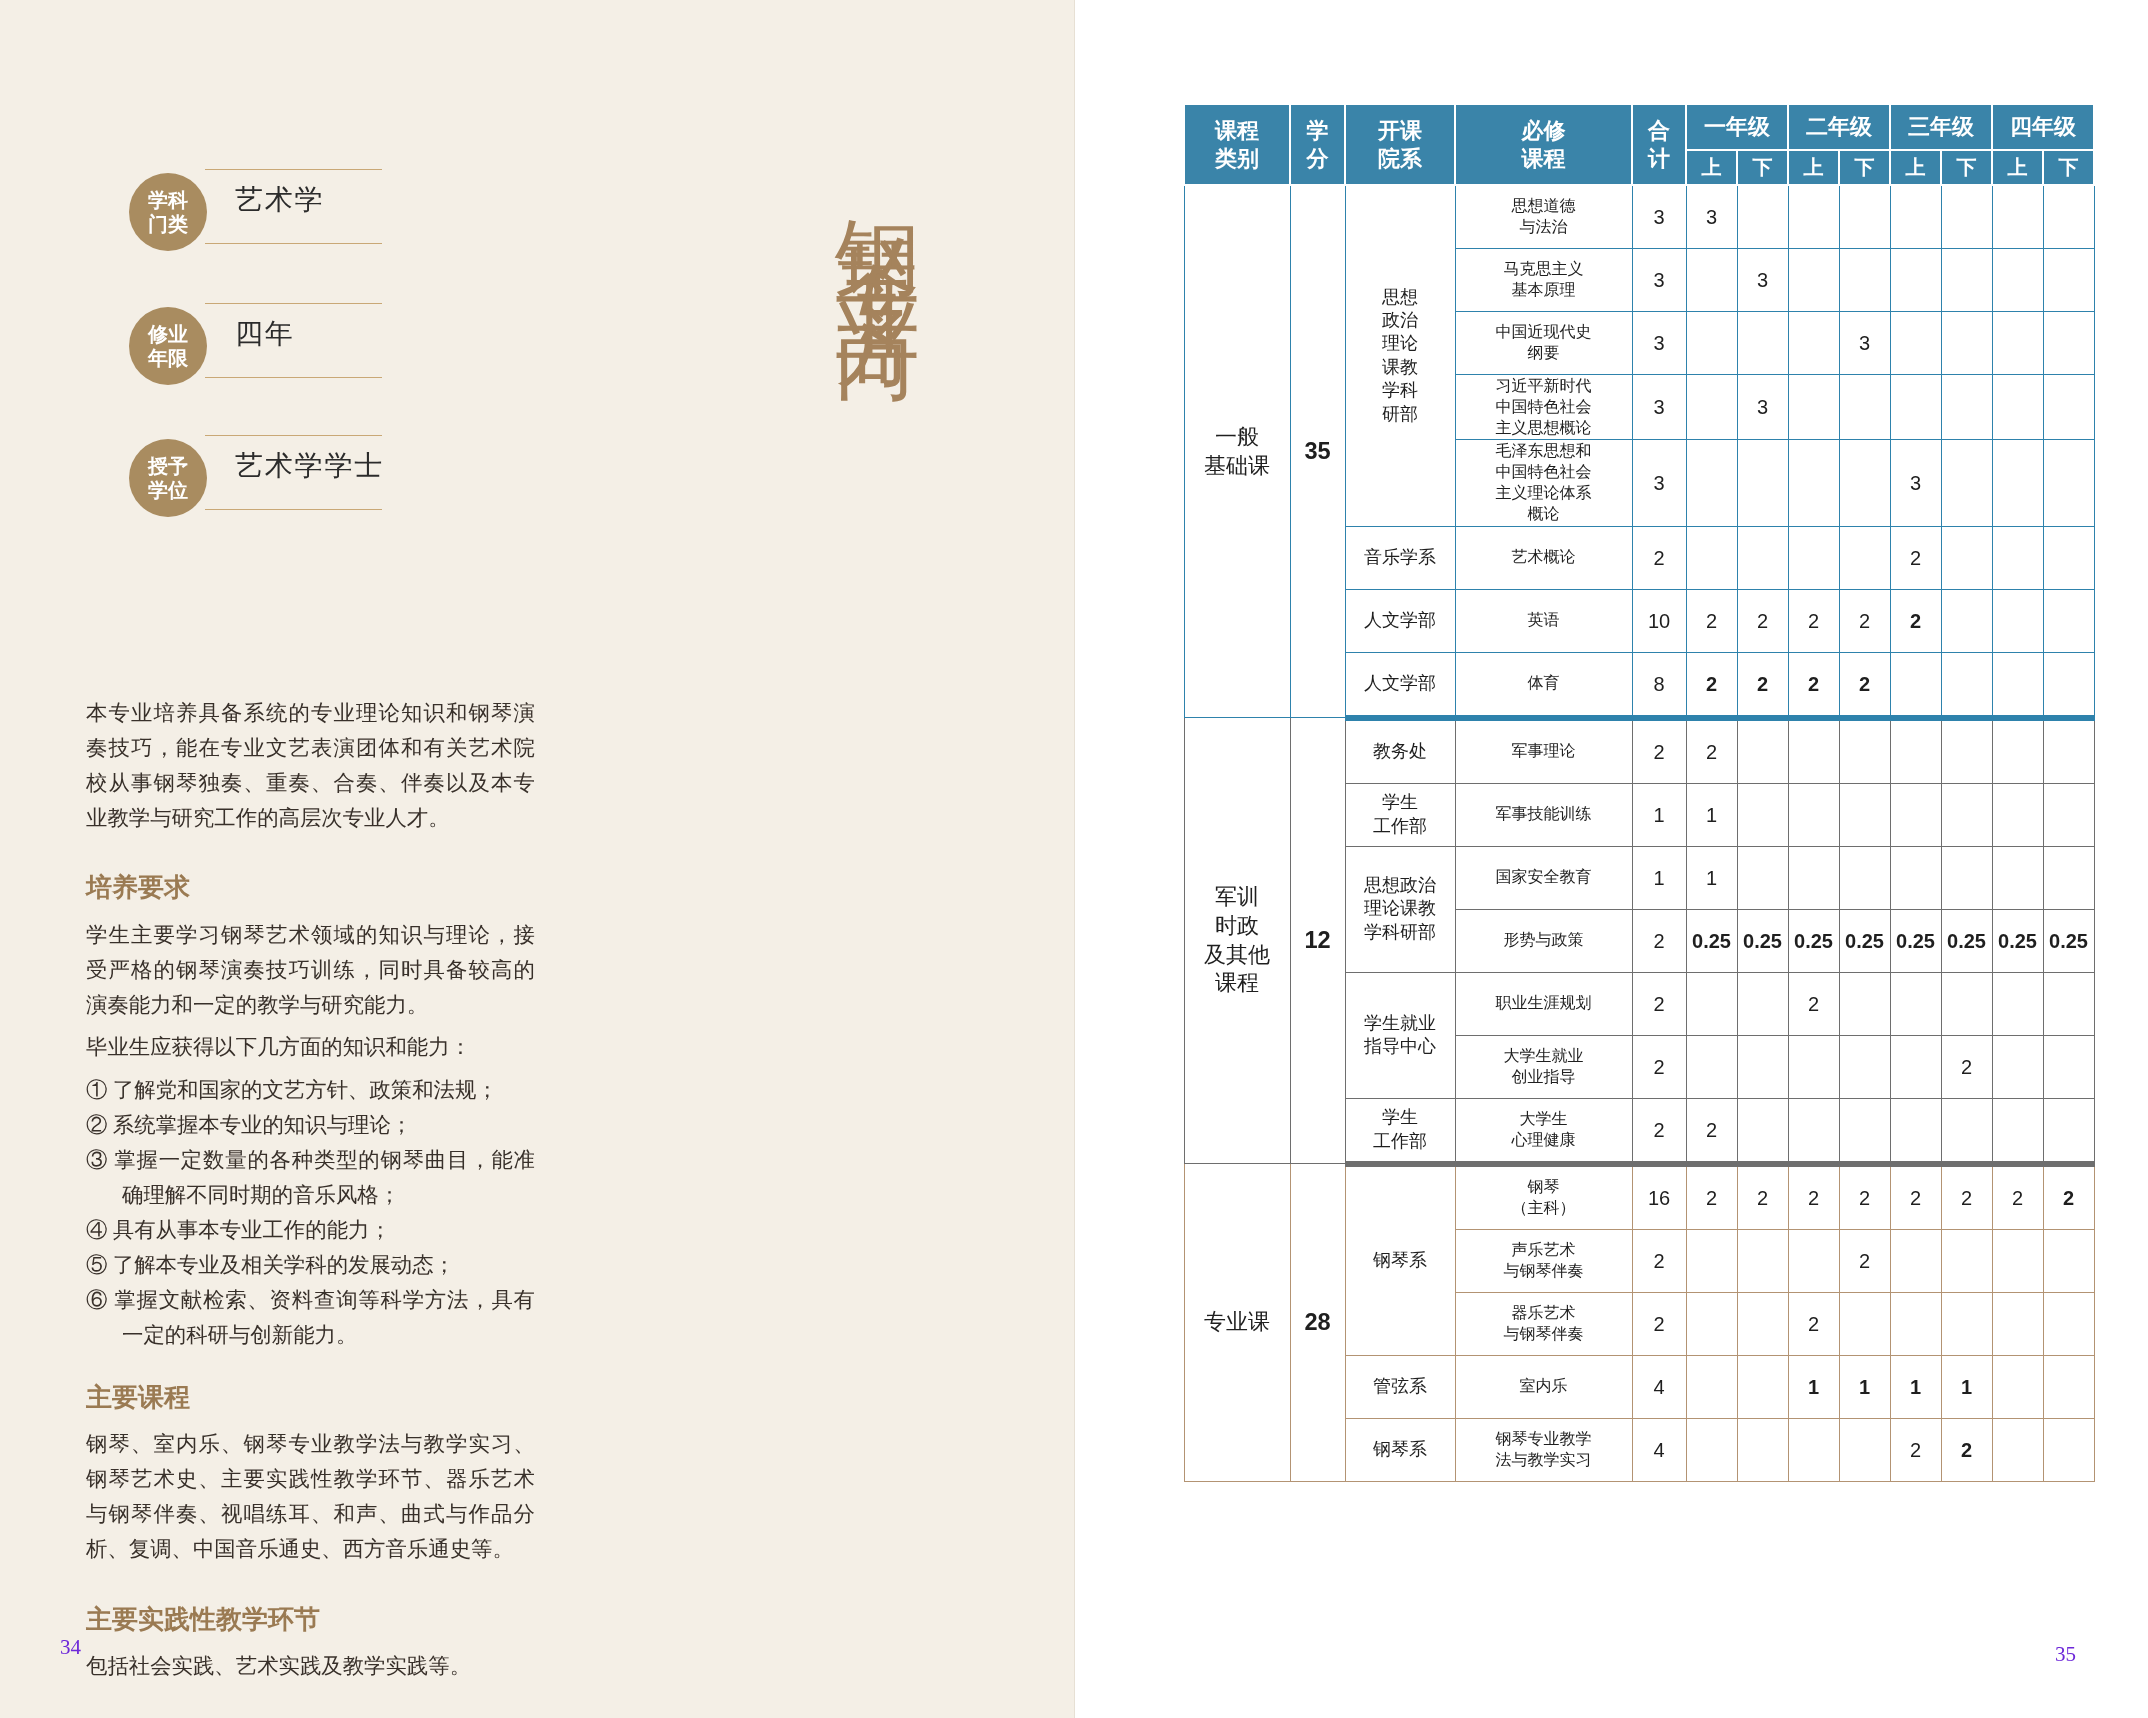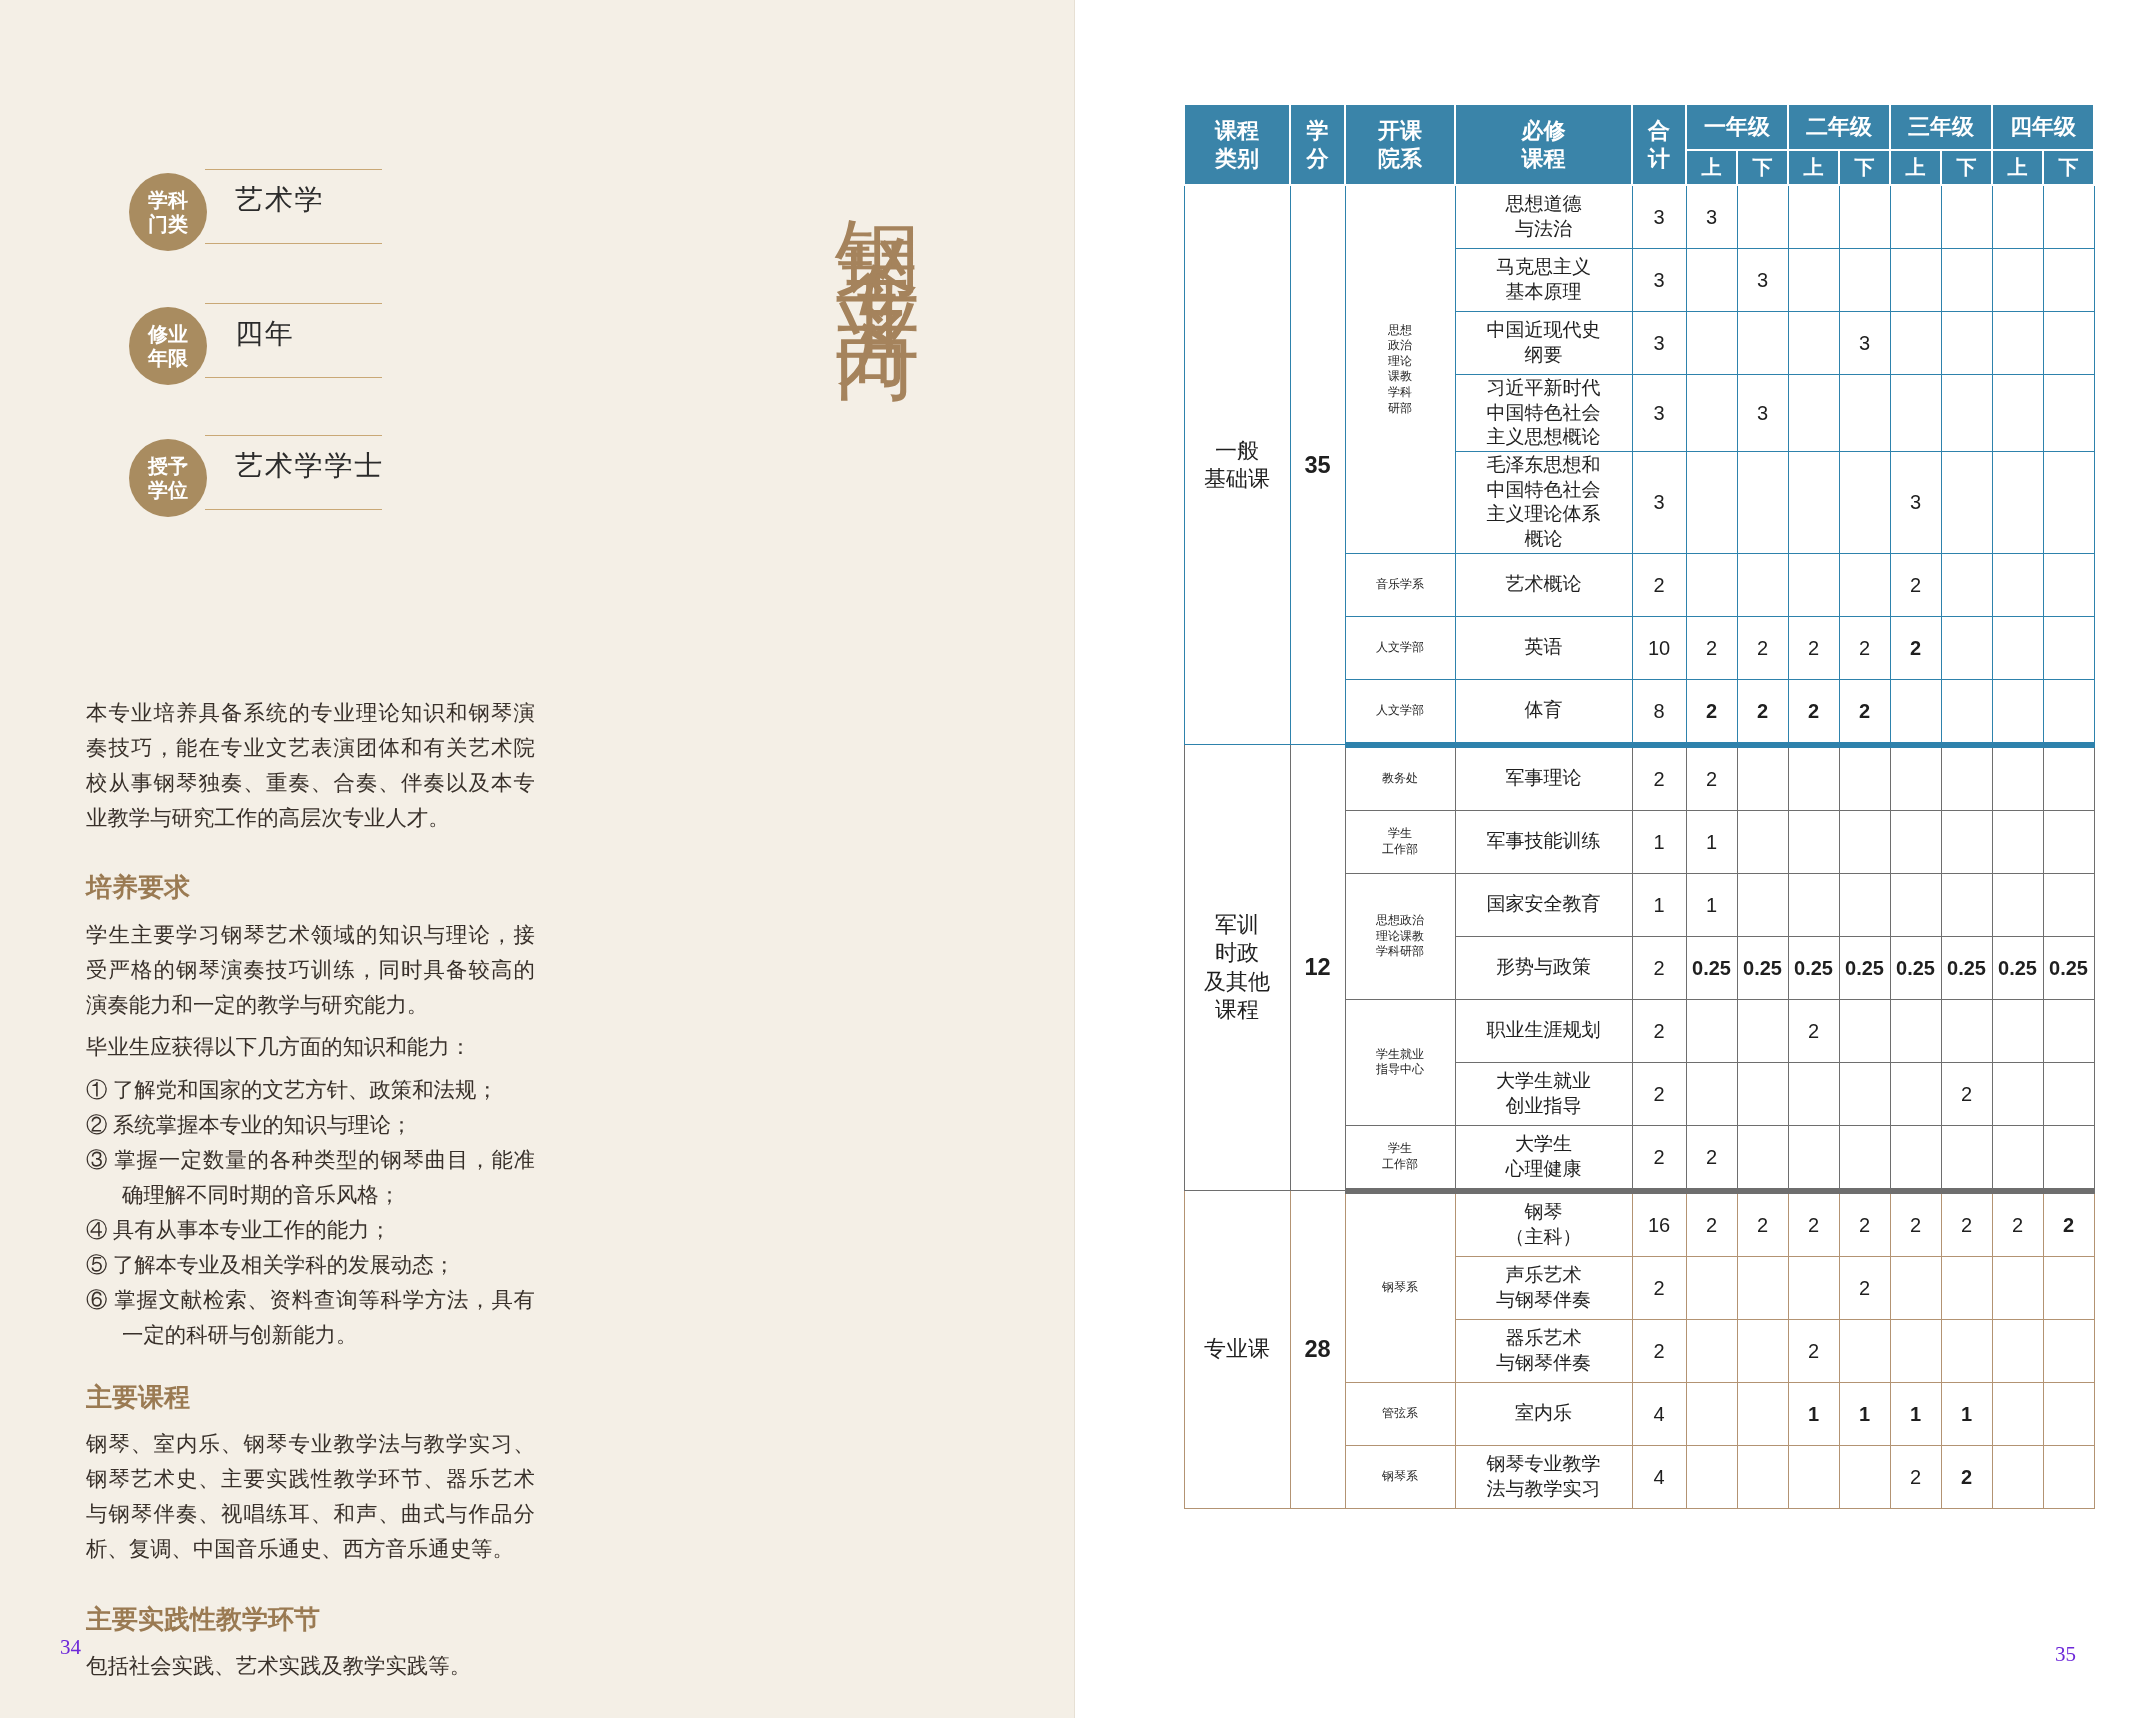--- a/index.html
+++ b/index.html
@@ -43,22 +43,22 @@
     table-layout:fixed;}
   #ctable th{background:#3a84a9;color:#ffffff;border:2.7px solid #ffffff;font-weight:bold;
     text-align:center;vertical-align:middle;white-space:pre-line;}
   #ctable th.hmain{font-size:22px;line-height:1.25;}
   #ctable th.hgrade{font-size:22px;height:42px;}
   #ctable th.hsub{font-size:20px;height:31px;}
   #ctable td{text-align:center;vertical-align:middle;background:#ffffff;white-space:pre-line;
     line-height:1.3;height:60px;color:#1f1f1f;}
   td.cat{font-size:22px;}
   td.cred{font-size:23.6px;font-weight:bold;}
-  td.dept{font-size:12px;}
-  td.course{font-size:19px;}
+  td.dept{font-size:18px;}
+  td.course{font-size:16px;}
   td.tot{font-size:20px;}
   td.sem{font-size:20px;}
   td.sem.red{color:#e23c31;font-weight:bold;}
 
   tbody.s1 td{border:1.8px solid #2e82ac;}
   tbody.s1 td.cat,tbody.s1 td.dept,tbody.s1 td.course,tbody.s1 td.cred{color:#2e86ad;}
   tbody.s1 td.cred,tbody.s1 td.tot{background:#def3f9;}
   tbody.s1 tr:last-child td{border-bottom:6.4px solid #2e82ac;}
 
   tbody.s2 td{border:1.8px solid #6e6e6e;color:#2b2b2b;}

